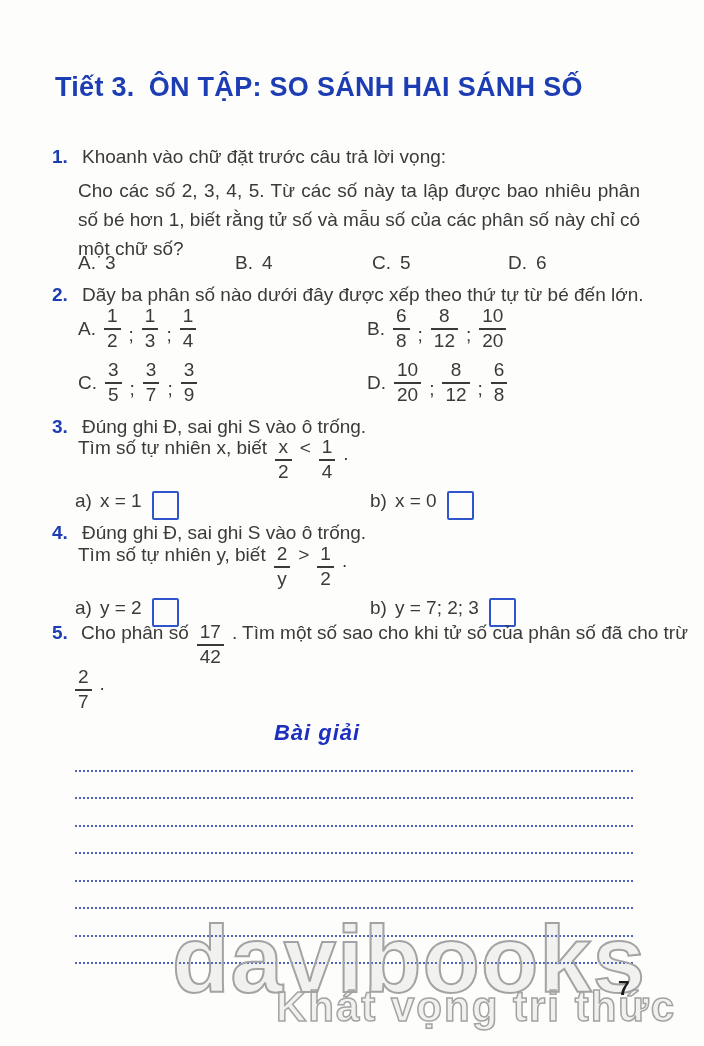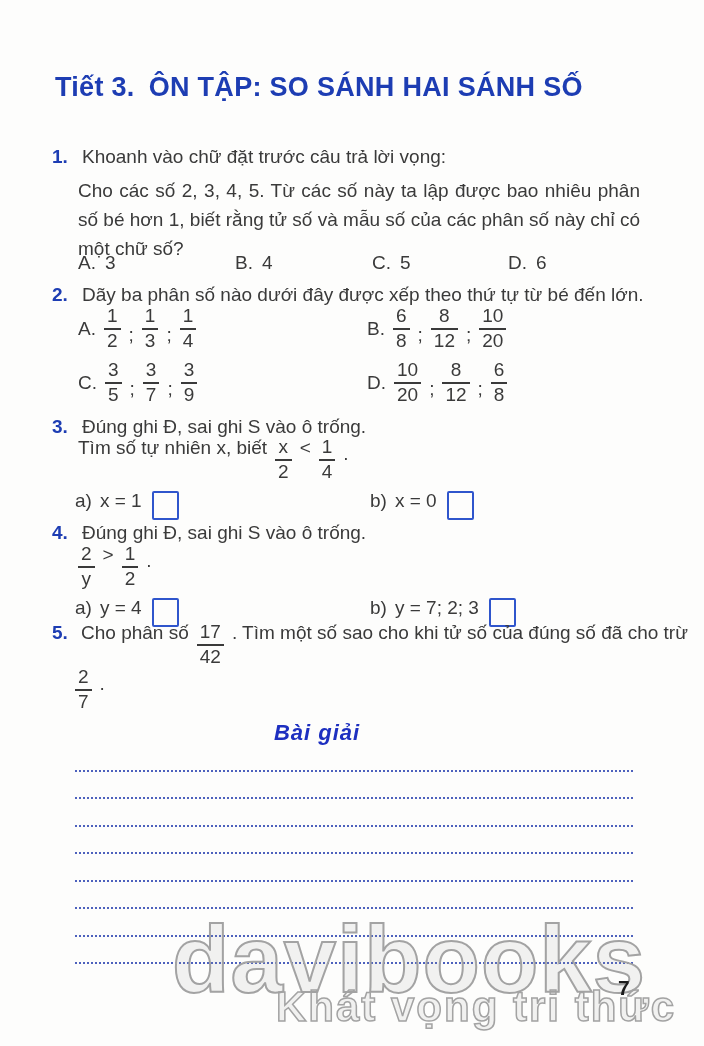--- a/index.html
+++ b/index.html
@@ -242,55 +242,56 @@
       <span>x = 0</span>
       <span class="ans-box"></span>
     </div>
   </div>
 
   <div class="q-header" style="left:52px; top:522px;">
     <span class="q-num">4.</span>
     <span class="q-prompt">Đúng ghi Đ, sai ghi S vào ô trống.</span>
   </div>
   <div class="eq-row" style="left:78px; top:544px; height:48px;">
+    <span>Tìm số tự nhiên y, biết</span>
     <span class="frac">
         <span class="num">2</span>
         <span class="bar"></span>
         <span class="den">y</span>
       </span>
     <span>&gt;</span>
     <span class="frac">
         <span class="num">1</span>
         <span class="bar"></span>
         <span class="den">2</span>
       </span>
     <span class="sep">.</span>
   </div>
   <div class="answers-row" style="top:593px;">
     <div class="answer">
       <span class="lbl">a)</span>
-      <span>y = 4</span>
+      <span>y = 2</span>
       <span class="ans-box"></span>
     </div>
     <div class="answer">
       <span class="lbl">b)</span>
       <span>y = 7; 2; 3</span>
       <span class="ans-box"></span>
     </div>
   </div>
 
   <div class="q5-row" style="left:52px; top:622px; height:50px;">
     <span class="q-num">5.</span>
     <span>Cho phân số</span>
     <span class="frac">
         <span class="num">17</span>
         <span class="bar"></span>
         <span class="den">42</span>
       </span>
-    <span>. Tìm một số sao cho khi tử số của đúng số đã cho trừ</span>
+    <span>. Tìm một số sao cho khi tử số của phân số đã cho trừ</span>
   </div>
   <div class="q5-row" style="left:75px; top:667px; height:50px;">
     <span class="frac">
         <span class="num">2</span>
         <span class="bar"></span>
         <span class="den">7</span>
       </span>
     <span class="sep">.</span>
   </div>
 

